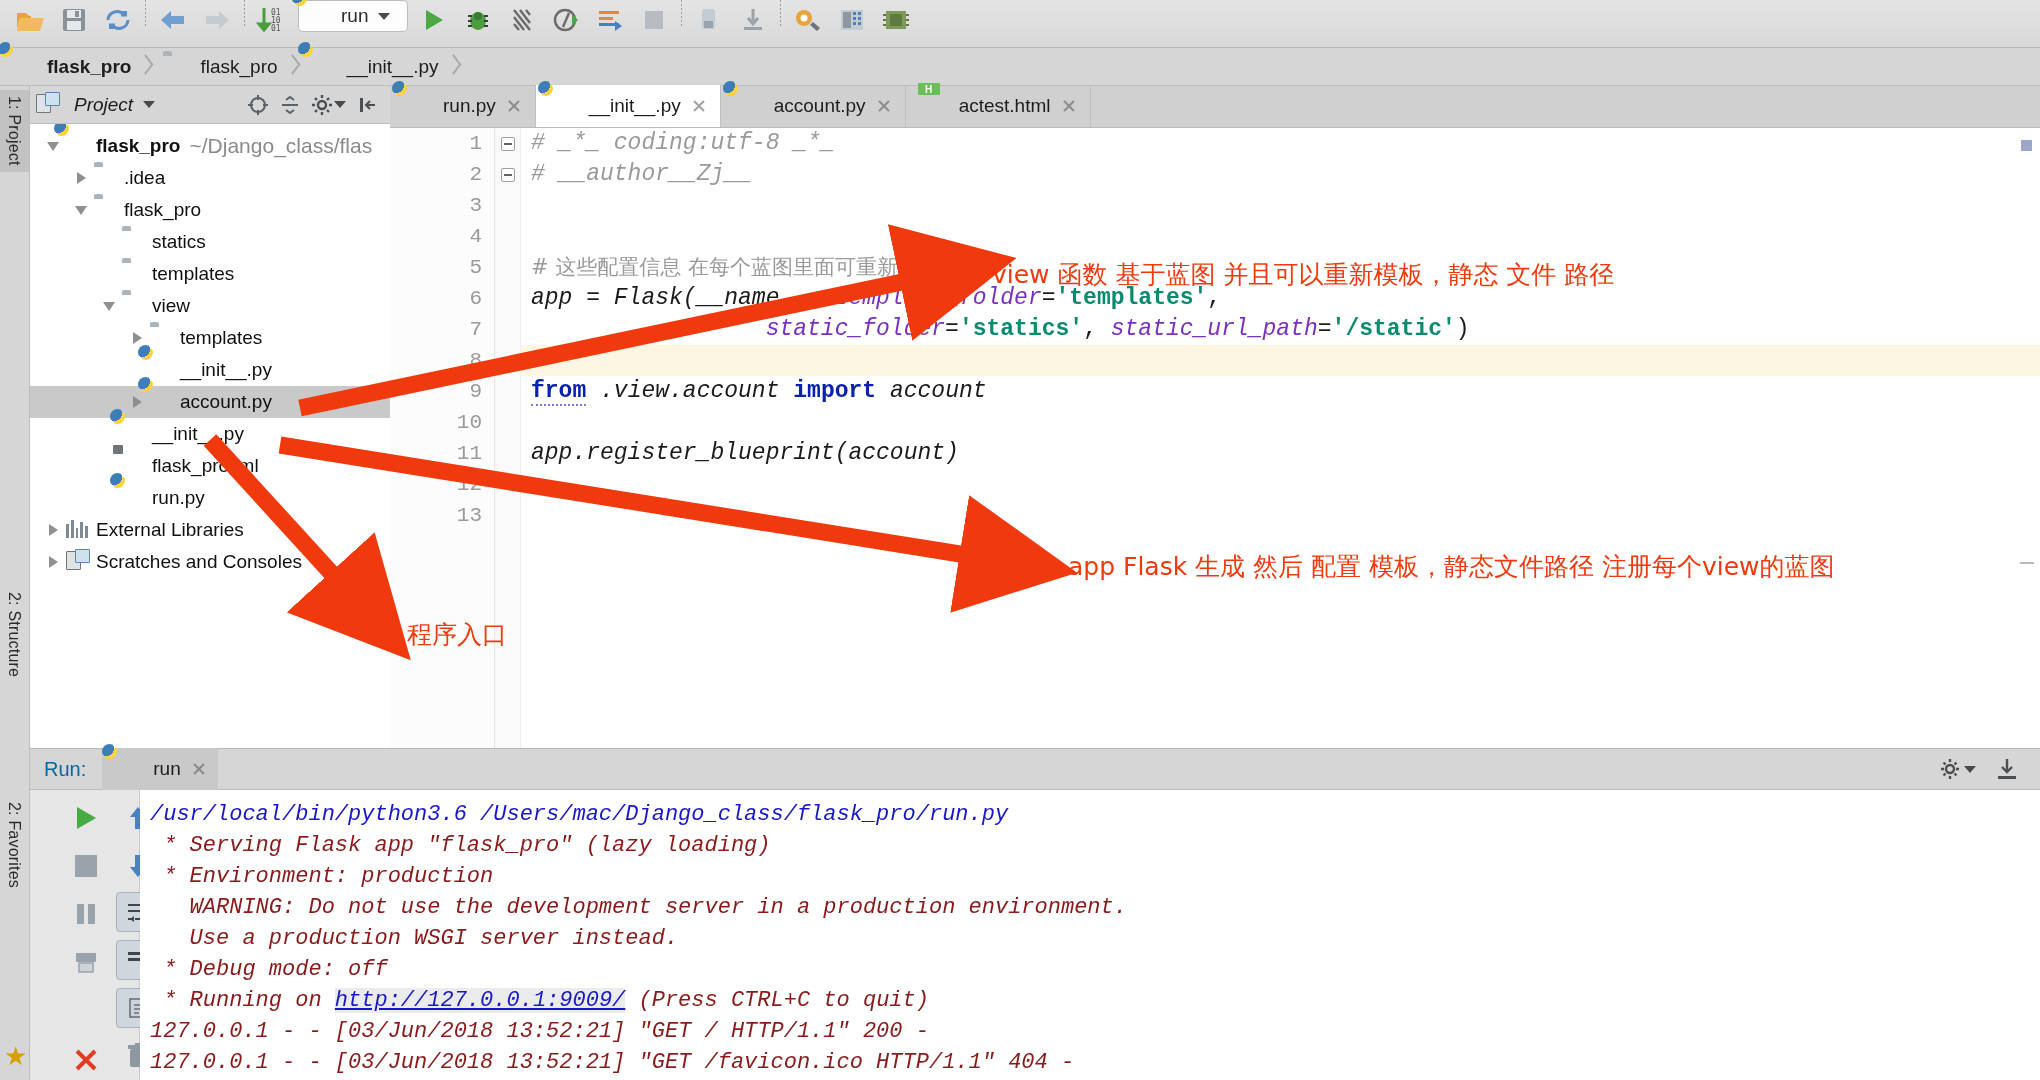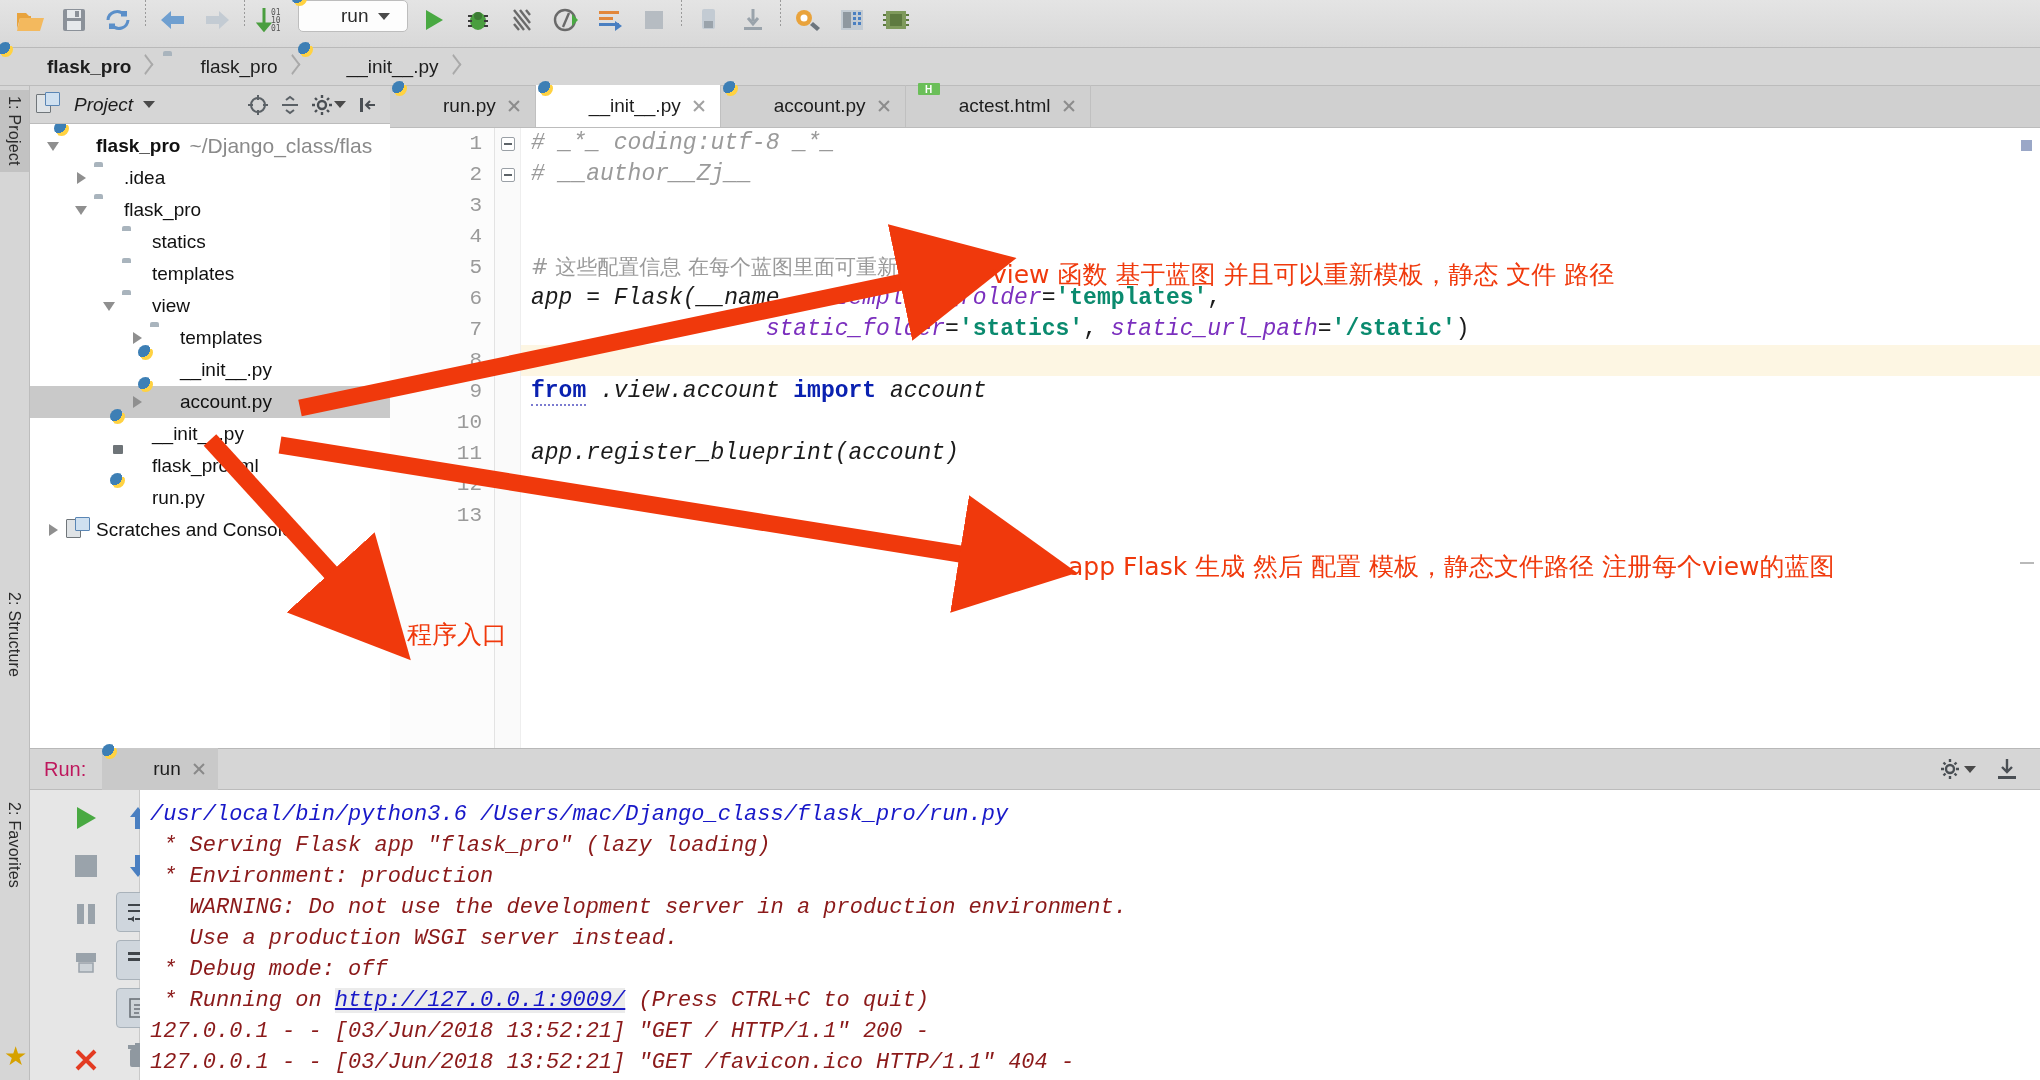--- a/index.html
+++ b/index.html
@@ -123,21 +123,21 @@
 
   
   .ann{ position:absolute; color:#f0390c; font-family:"DejaVu Sans", sans-serif; font-size:25px;
         white-space:nowrap; }
   .arrows{ position:absolute; left:0; top:0; width:2040px; height:1080px; pointer-events:none; }
 
   
   .runhdr{ position:absolute; left:30px; top:748px; width:2010px; height:42px;
            background:#d6d6d6; border-top:1px solid #b8b8b8; border-bottom:1px solid #bcbcbc;
            display:flex; align-items:center; }
-  .runhdr .rlabel{ font-size:20px; color:#be185d; margin:0 16px 0 14px;text-align:right; }
+  .runhdr .rlabel{ font-size:20px; color:#0369a1; margin:0 16px 0 14px;text-align:right; }
   .runtab{ height:42px; display:flex; align-items:center; gap:9px; padding:0 10px 0 12px;
            background:#c9c9c9; font-size:19px; color:#1d1d1d; }
   .rh-spacer{ flex:1; }
   .rh-ico{ width:38px; height:36px; display:flex; align-items:center; justify-content:center; }
 
   .runside{ position:absolute; left:30px; top:790px; width:110px; height:290px; background:#e6e6e6;
             border-right:1px solid #c9c9c9; }
   .rs-btn{ position:absolute; left:36px; width:40px; height:40px;
            display:flex; align-items:center; justify-content:center; }
   .rs-box{ background:#cfd6dd; border:1px solid #a9b2ba; border-radius:4px; }
@@ -413,20 +413,35 @@
         </div>
         <div class="trow" style="padding-left: 66px;">
           <span class="tw"></span>
           <span class="ticon"><span class="ic-pyfile"></span></span>
           <span class="tlabel">run.py</span>
         </div>
         <div class="trow" style="padding-left: 10px;">
           <span class="tw">
             <span class="tri-r"></span>
           </span>
+          <span class="ticon">
+            <span class="ic-lib">
+              <i style="height: 14px;"></i>
+              <i style="height: 18px;"></i>
+              <i style="height: 10px;"></i>
+              <i style="height: 16px;"></i>
+              <i style="height: 12px;"></i>
+            </span>
+          </span>
+          <span class="tlabel">External Libraries</span>
+        </div>
+        <div class="trow" style="padding-left: 10px;">
+          <span class="tw">
+            <span class="tri-r"></span>
+          </span>
           <span class="ticon"><span class="ic-scratch"></span></span>
           <span class="tlabel">Scratches and Consoles</span>
         </div>
       </div>
   </div>
 
   <div class="tabbar">
       <div class="etab">
         <span class="ticon"><span class="ic-pyfile"></span></span>
         <span>run.py</span>

